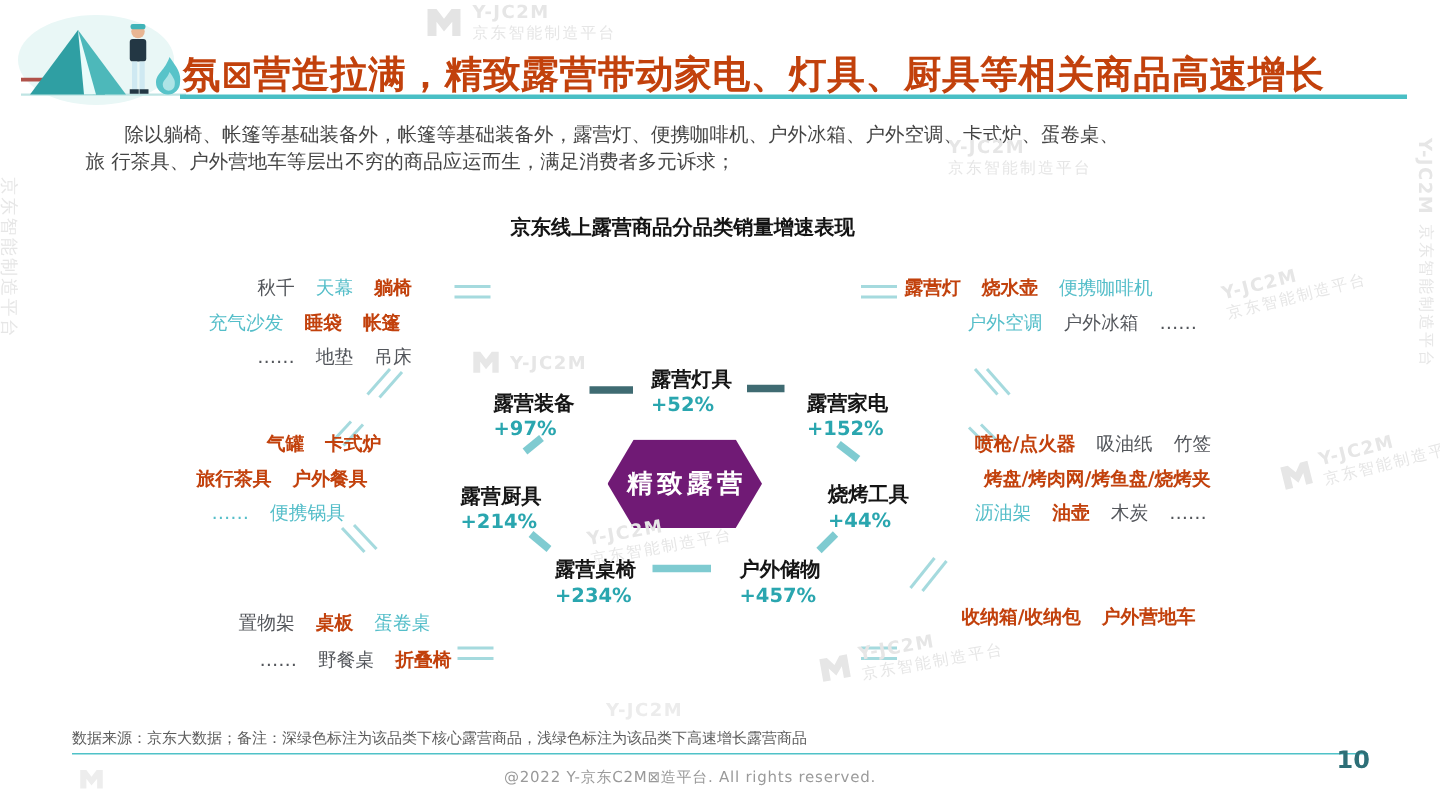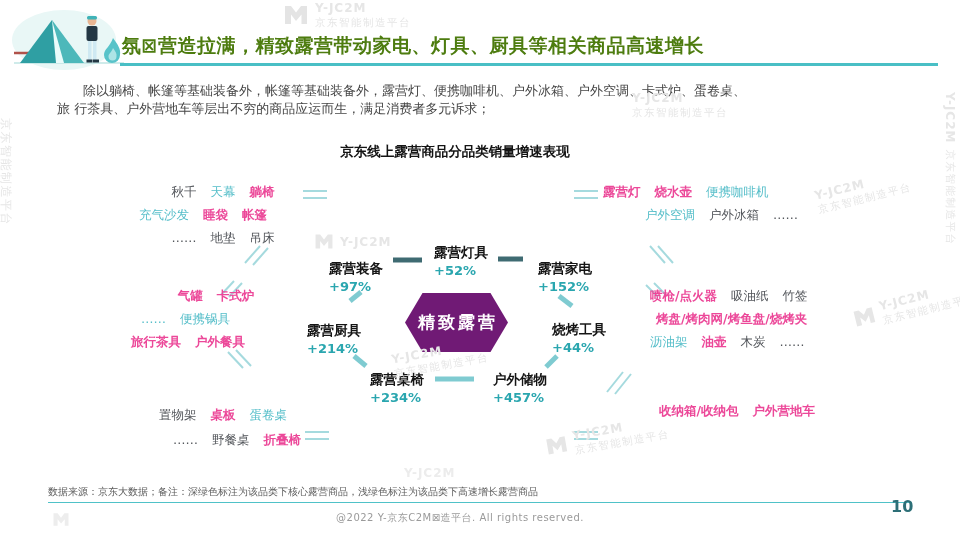--- a/index.html
+++ b/index.html
@@ -1,21 +1,21 @@
 <!DOCTYPE html>
 <html><head>
 <meta charset="utf-8">
 <style>
   *{margin:0;padding:0;box-sizing:border-box}
   html,body{width:960px;height:540px;background:#fff;font-family:"DejaVu Sans","Liberation Sans",sans-serif}
   .canvas{position:relative;width:960px;height:540px;background:#fff;overflow:hidden}
   .abs{position:absolute}
 
   
-  .slide-title{position:absolute;left:122px;top:33px;font-size:19px;font-weight:700;color:#4d7c0f;letter-spacing:.5px;white-space:nowrap}
+  .slide-title{position:absolute;left:122px;top:33px;font-size:25px;font-weight:700;color:#c2410c;letter-spacing:.5px;white-space:nowrap}
   .title-underline{position:absolute;left:120px;top:63px;width:818px;height:3px;background:#49bfc5}
   .intro{position:absolute;left:57px;top:82px;width:852px;font-size:13px;line-height:17.5px;color:#454545}
   .intro .l1{padding-left:26px}
 
   
   .diagram-title{position:absolute;left:280px;top:143px;width:350px;text-align:center;font-size:13.5px;font-weight:700;color:#141414;white-space:nowrap}
 
   
   .hex{position:absolute;left:405px;top:293px;width:103px;height:59px;background:#701a75;
        clip-path:polygon(0% 50%,17% 0%,83% 0%,100% 50%,83% 100%,17% 100%);
@@ -25,21 +25,21 @@
   .node-label{font-size:13.5px;font-weight:700;color:#151515}
   .node-growth{font-size:13px;font-weight:700;color:#2aa6af;margin-top:1px}
 
   
   .plist{position:absolute;font-size:12.5px;line-height:14px;white-space:nowrap}
   .prow{margin-bottom:9px}
   .mb11{margin-bottom:11px}
   .ra-c{text-align:center}
   .ra-l{text-align:left}
   .li{display:inline-block;margin:0 5px;color:#53565b;font-weight:400}
-  .li[data-cat="core"]{color:#ec4899;font-weight:700}
+  .li[data-cat="core"]{color:#c2410c;font-weight:700}
   .li[data-cat="growth"]{color:#55bec9;font-weight:400}
   .li[data-cat="plain"]{color:#53565b;font-weight:400}
 
   
   svg.connectors{position:absolute;left:0;top:0;pointer-events:none}
   .ln-dark{stroke:#3f6b72;stroke-width:5}
   .ln-light{stroke:#7fcbd1;stroke-width:5}
   .ln-thin{stroke:#a5dade;stroke-width:2}
 
   
@@ -172,27 +172,27 @@
       <span class="li" data-cat="plain">地垫</span>
       <span class="li" data-cat="plain">吊床</span>
     </div>
   </div>
 
   <div class="plist" style="left:126px;top:289px;width:180px">
     <div class="prow ra-c">
       <span class="li" data-cat="core">气罐</span>
       <span class="li" data-cat="core">卡式炉</span>
     </div>
+    <div class="prow ra-l">
+      <span class="li" data-cat="core">旅行茶具</span>
+      <span class="li" data-cat="core">户外餐具</span>
+    </div>
     <div class="prow ra-l" style="padding-left:10px">
       <span class="li" data-cat="growth">……</span>
       <span class="li" data-cat="growth">便携锅具</span>
-    </div>
-    <div class="prow ra-l">
-      <span class="li" data-cat="core">旅行茶具</span>
-      <span class="li" data-cat="core">户外餐具</span>
     </div>
   </div>
 
   <div class="plist" style="left:134px;top:408px;width:178px">
     <div class="prow mb11 ra-c">
       <span class="li" data-cat="plain">置物架</span>
       <span class="li" data-cat="core">桌板</span>
       <span class="li" data-cat="growth">蛋卷桌</span>
     </div>
     <div class="prow ra-c" style="padding-left:28px">
@@ -225,21 +225,21 @@
       <span class="li" data-cat="core">烤盘/烤肉网/烤鱼盘/烧烤夹</span>
     </div>
     <div class="prow ra-l">
       <span class="li" data-cat="growth">沥油架</span>
       <span class="li" data-cat="core">油壶</span>
       <span class="li" data-cat="plain">木炭</span>
       <span class="li" data-cat="plain">……</span>
     </div>
   </div>
 
-  <div class="plist" style="left:606px;top:404px;width:262px">
+  <div class="plist" style="left:588px;top:404px;width:262px">
     <div class="prow mb11 ra-c">
       <span class="li" data-cat="core">收纳箱/收纳包</span>
       <span class="li" data-cat="core">户外营地车</span>
     </div>
   </div>
 
   <div class="wm" style="left:283px;top:2px">
     <svg class="wm-logo" width="26" height="22" viewBox="0 0 26 22">
         <path d="M2 20 V2 h6 l5 6.5 L18 2 h6 v18 h-5.5 v-9.5 L13 17 8 10.5 V20 z" fill="#e4e4e4"></path>
       </svg>

